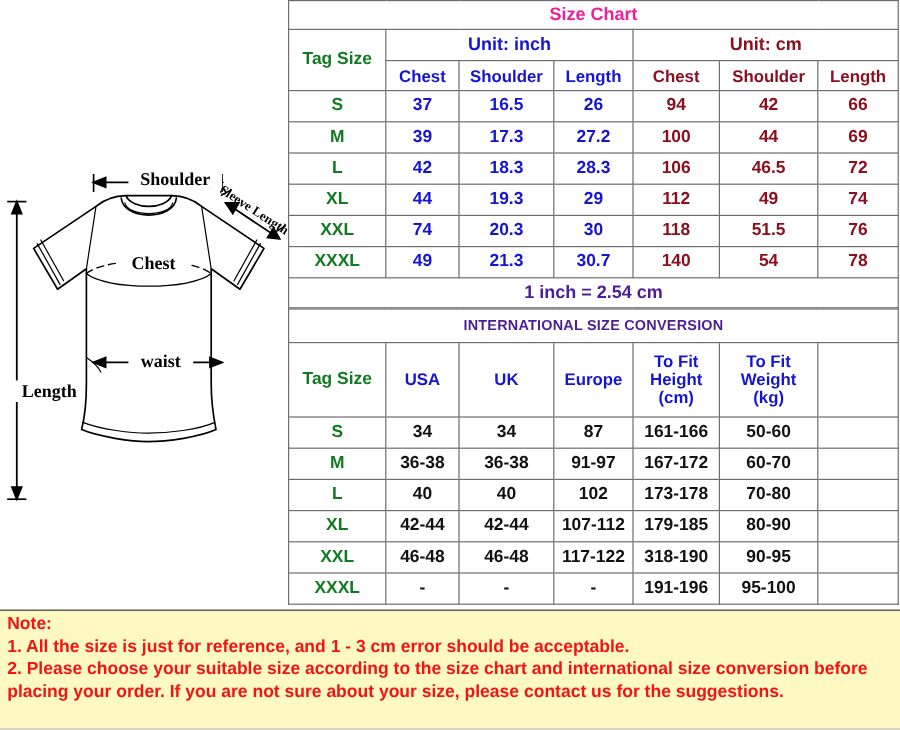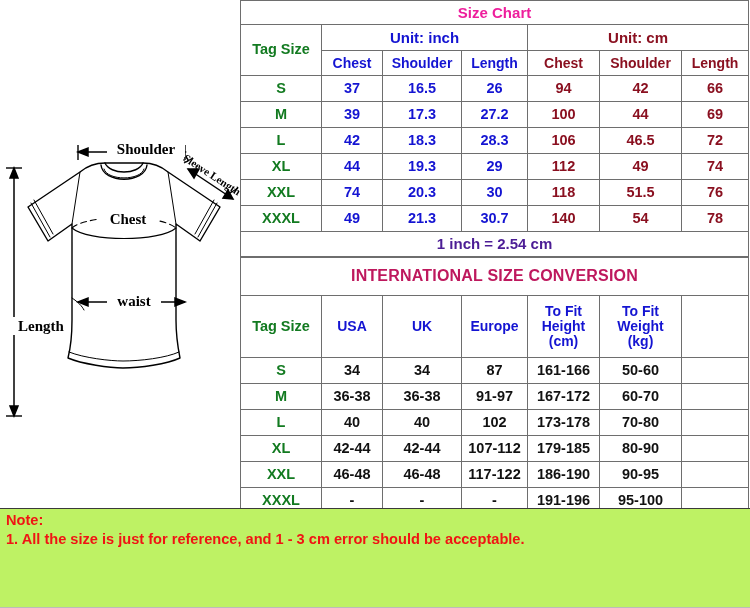--- a/index.html
+++ b/index.html
@@ -53,23 +53,23 @@
     line-height: 1.05;
     white-space: nowrap;
   }
   .t1-title {
     color: #ee1e9c;
     font-size: 15px;
     height: 24px;
     border-top: 1px solid #6e6e6e;
   }
   .t2-title {
-    color: #be185d;
-    font-size: 16px;
-    height: 38px;
+    color: #4c1d95;
+    font-size: 12px;
+    height: 28px;
     letter-spacing: .2px;
   }
   .tagsize-head {
     color: #127a20;
     font-size: 14.5px;
   }
   .unit-inch, .sub-inch { color: #1414d2; }
   .unit-cm,   .sub-cm   { color: #8a1020; margin-top: 40px; }
   .unit-inch, .unit-cm { font-size: 15px; height: 26px; }
   .sub-inch, .sub-cm { font-size: 14px; height: 25px; }
@@ -100,21 +100,21 @@
 
   #table2 { margin-top: 0; }
 
   
   #note-box {
     position: absolute;
     left: 0; top: 508px;
     width: 750px; height: 100px;
     border-top: 1px solid #3a3a3a;
     border-bottom: 1px solid #bbbbbb;
-    background: #bef264;
+    background: #fef9c3;
     padding: 2px 6px 0 6px;
   }
   #note-box .note-line {
     color: #f01414;
     font-weight: bold;
     font-size: 14.6px;
     line-height: 19px;
     white-space: nowrap;
   }
   #note-box .note-line.wrap { white-space: normal; }
@@ -373,34 +373,35 @@
           <td class="val-black">107-112</td>
           <td class="val-black">179-185</td>
           <td class="val-black">80-90</td>
           <td class="val-black blank-col"></td>
         </tr>
         <tr class="data-row">
           <td class="size-cell">XXL</td>
           <td class="val-black">46-48</td>
           <td class="val-black">46-48</td>
           <td class="val-black">117-122</td>
-          <td class="val-black">186-190</td>
+          <td class="val-black">318-190</td>
           <td class="val-black">90-95</td>
           <td class="val-black blank-col"></td>
         </tr>
         <tr class="data-row">
           <td class="size-cell">XXXL</td>
           <td class="val-black">-</td>
           <td class="val-black">-</td>
           <td class="val-black">-</td>
           <td class="val-black">191-196</td>
           <td class="val-black">95-100</td>
           <td class="val-black blank-col"></td>
         </tr>
       </tbody>
     </table>
   </div>
 </div>
 
 <div id="note-box">
   <div class="note-line">Note:</div>
   <div class="note-line">1. All the size is just for reference, and 1 - 3 cm error should be acceptable.</div>
+  <div class="note-line wrap">2. Please choose your suitable size according to the size chart and international size conversion before placing your order. If you are not sure about your size, please contact us for the suggestions.</div>
 </div>
 
 </body></html>

